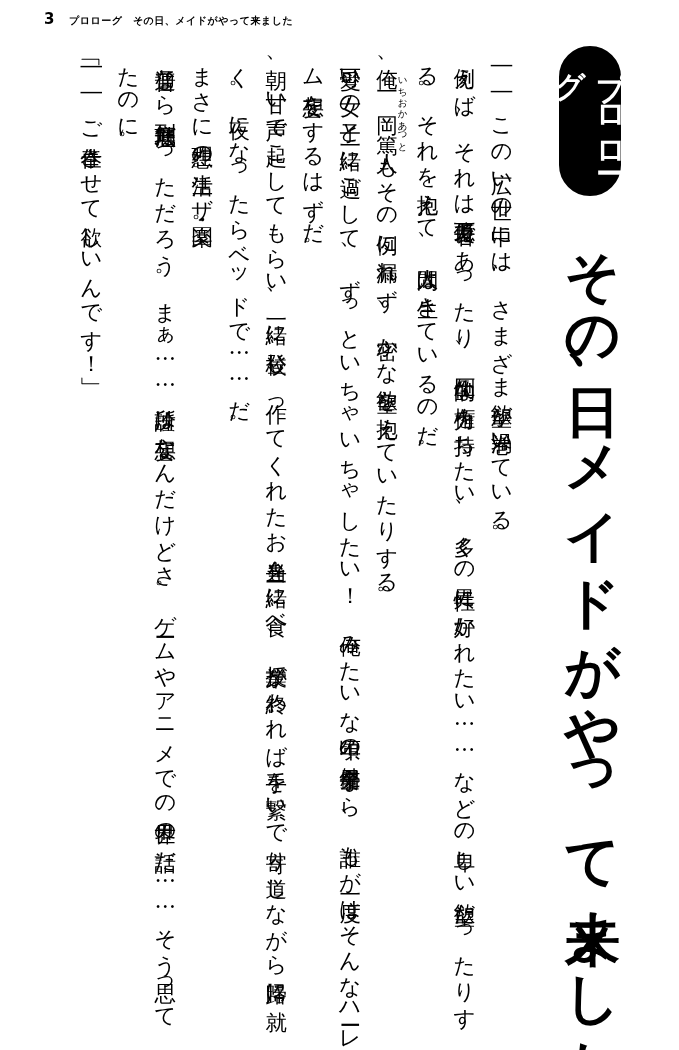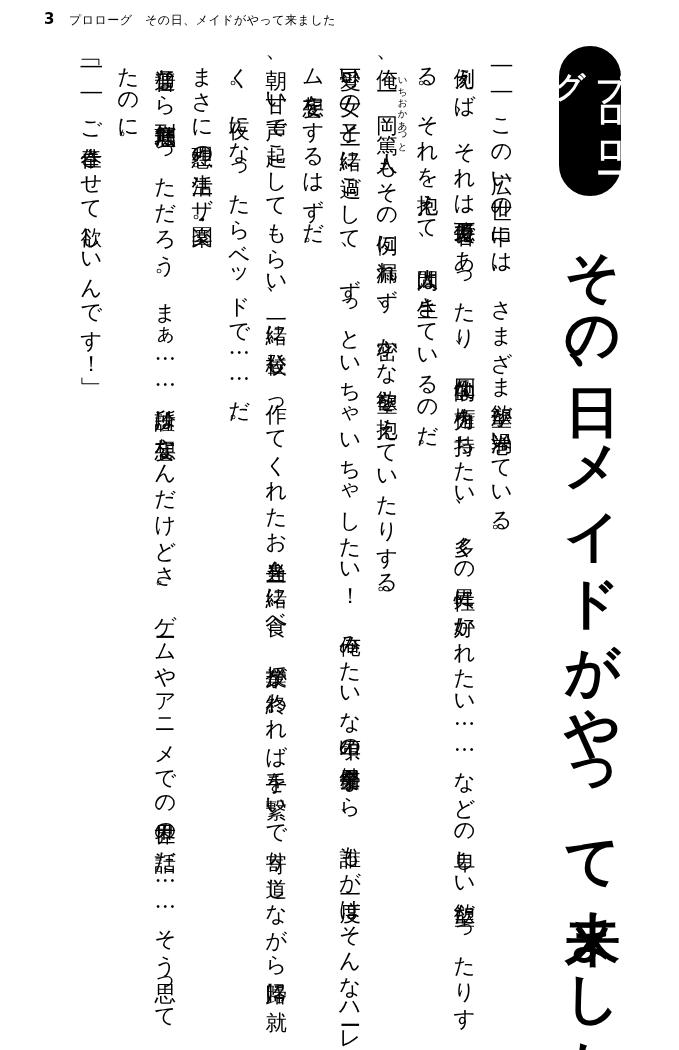--- a/index.html
+++ b/index.html
@@ -27,21 +27,22 @@
     font-family: "DejaVu Sans", "Liberation Sans", sans-serif;
     font-size: 15px;
     letter-spacing: 0.5px;
     white-space: nowrap;
   }
   .running-head .page-number {
     font-weight: 700;
     font-size: 15px;
   }
   .running-head .rh-title {
-    font-size: 12px;
+    font-size: 10px;
+    font-weight: bold;
   }
 
   
   .page-body {
     position: absolute;
     top: 46px;
     left: 0;
     width: 679px;
     height: 1004px;
   }

